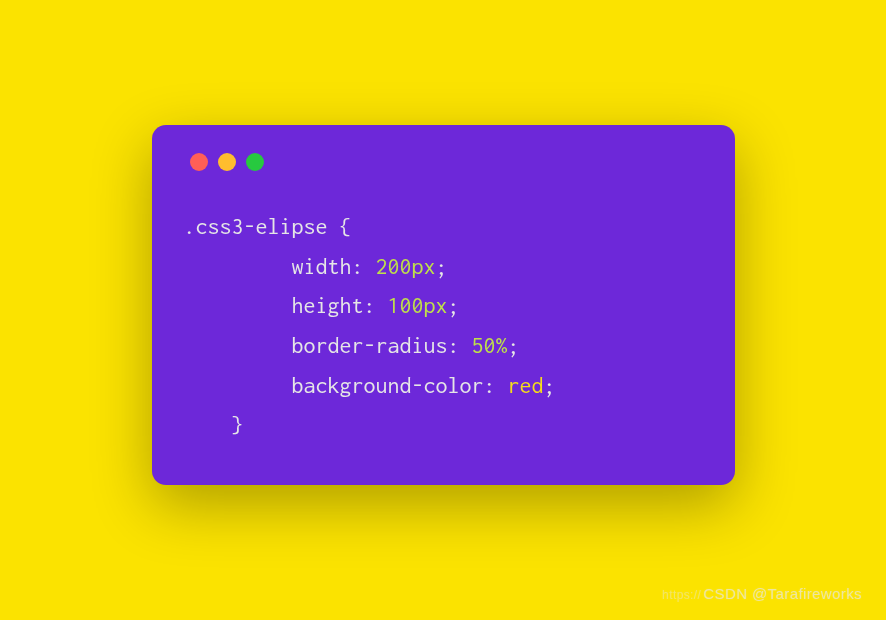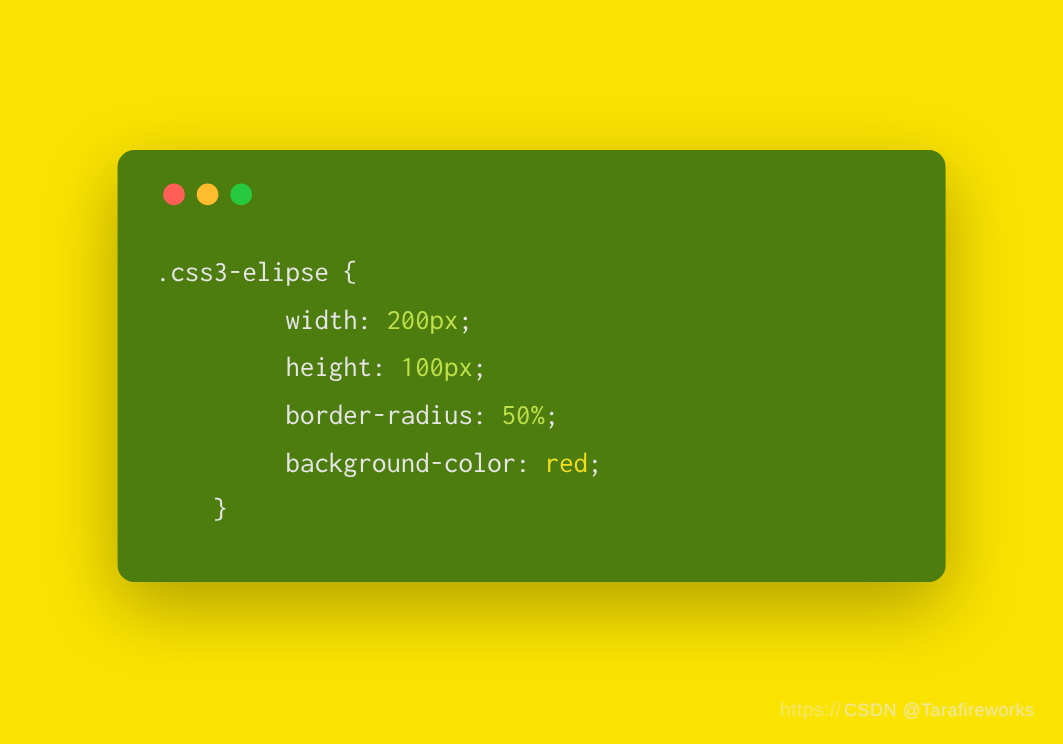--- a/index.html
+++ b/index.html
@@ -11,22 +11,22 @@
       width: 886px;
       height: 620px;
       background-color: #FBE300;
       display: flex;
       align-items: center;
       justify-content: center;
       font-family: 'SF Mono', 'Monaco', 'Inconsolata', 'Fira Code', 'Consolas', monospace;
       position: relative;
     }
     .code-window {
-      width: 690px;
-      background-color: #4d7c0f;
+      width: 583px;
+      background-color: #6d28d9;
       border-radius: 14px;
       padding: 28px 32px 40px 32px;
       box-shadow: 0 20px 60px rgba(0,0,0,0.3);
       margin-top: -10px;
     }
     .traffic-lights {
       display: flex;
       gap: 10px;
       margin-bottom: 36px;
       margin-left: 6px;
@@ -55,21 +55,21 @@
       position: absolute;
       bottom: 18px;
       right: 24px;
       color: rgba(230,230,230,0.65);
       font-family: Arial, sans-serif;
       font-size: 15px;
       letter-spacing: 0.4px;
       text-shadow: 0 0 2px rgba(255,255,255,0.2);
     }
     .watermark .https {
-      font-size: 16px;
+      font-size: 12px;
       opacity: 0.65;
       margin-right: 2px;
     }
   </style>
 </head>
 <body>
 
 <div class="code-window">
   <div class="traffic-lights">
     <div class="traffic-light tl-red"></div>

